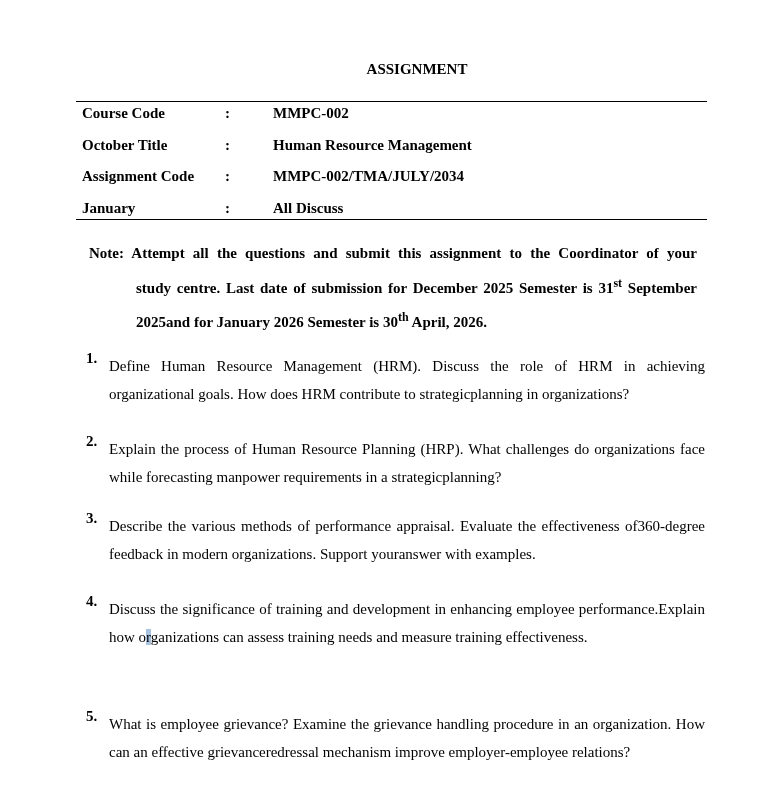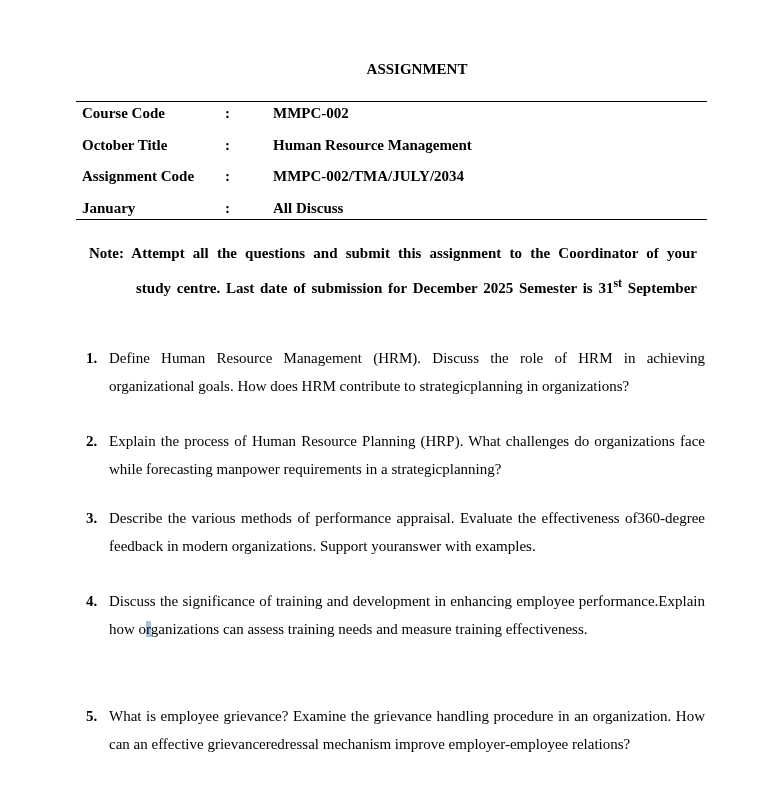--- a/index.html
+++ b/index.html
@@ -19,21 +19,21 @@
     .note {
       position: absolute; left: 81px; top: 232px; width: 624px;
       font-weight: bold; font-size: 15px; line-height: 26.5px;
     }
     .note p { margin: 8px; text-align: justify; text-align-last: justify; font-family: Liberation Serif, serif; }
     .note .indent { padding-left: 47px; }
     .note .last { text-align-last: left; }
     sup { font-size: 12px; line-height: 0; vertical-align: 6px; }
     .q { position: absolute; left: 86px; width: 619px; font-size: 15px; line-height: 28px; }
     .q .num { position: absolute; left: 0; font-weight: bold; }
-    .q .text { margin-left: 23px; text-align: justify; }
+    .q .text { margin-left: 23px; text-align: justify; margin-top: 8px; }
     .cursor { background: #a8c4e0; }
   </style>
 </head>
 <body>
 
 <div>
   <div class="title">ASSIGNMENT</div>
 
   <div class="rule" style="top:101px;"></div>
 
@@ -56,20 +56,21 @@
     <span class="meta-label">January</span>
     <span class="meta-colon">:</span>
     <span class="meta-value">All Discuss</span>
   </div>
 
   <div class="rule" style="top:219px;"></div>
 
   <div class="note">
     <p>Note: Attempt all the questions and submit this assignment to the Coordinator of your</p>
     <p class="indent"><span>study centre. Last date of submission for December 2025 Semester is 31</span><sup>st</sup><span> September</span></p>
+    <p class="indent last"><span>2025and for January 2026 Semester is 30</span><sup>th</sup><span> April, 2026.</span></p>
   </div>
 
   <div class="q" style="top:344px;">
     <span class="num">1.</span>
     <div class="text">Define Human Resource Management (HRM). Discuss the role of HRM in achieving organizational goals. How does HRM contribute to strategicplanning in organizations?</div>
   </div>
 
   <div class="q" style="top:427px;">
     <span class="num">2.</span>
     <div class="text">Explain the process of Human Resource Planning (HRP). What challenges do organizations face while forecasting manpower requirements in a strategicplanning?</div>

